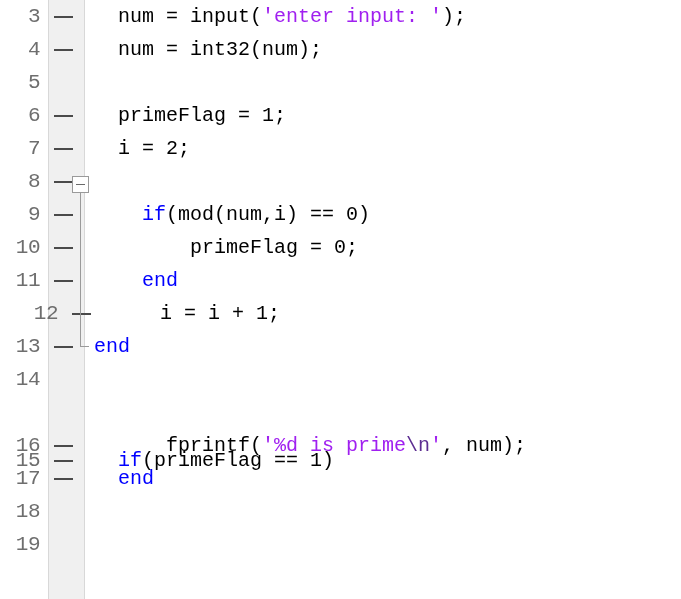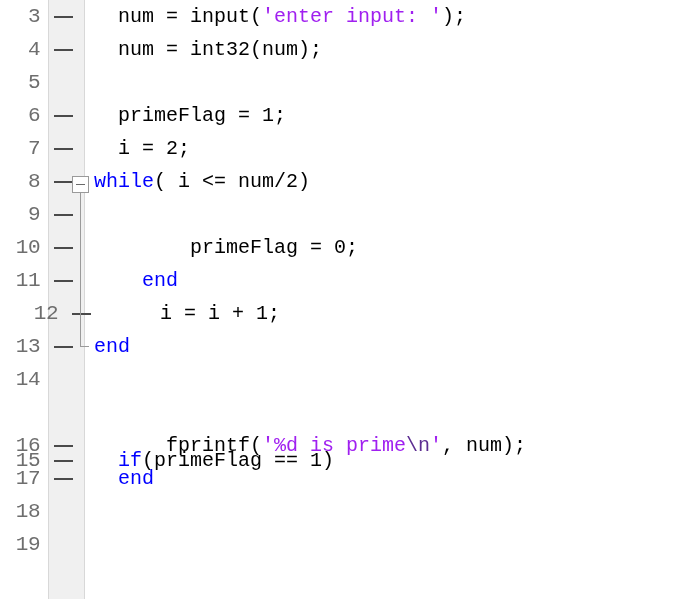--- a/index.html
+++ b/index.html
@@ -163,25 +163,25 @@
         <div class="code"><span class="pln">  primeFlag = 1;</span></div>
       </div>
       <div class="row" style="top: 132px;">
         <div class="lineno">7</div>
         <div class="bp-dash"></div>
         <div class="code"><span class="pln">  i = 2;</span></div>
       </div>
       <div class="row" style="top: 165px;">
         <div class="lineno">8</div>
         <div class="bp-dash"></div>
-        <div class="code"><span class="kw">while</span><span class="pln">( i &lt;= num/2)</span></div>
       </div>
       <div class="row" style="top: 198px;">
         <div class="lineno">9</div>
         <div class="bp-dash"></div>
+        <div class="code"><span class="pln">    </span><span class="kw">if</span><span class="pln">(mod(num,i) == 0)</span></div>
       </div>
       <div class="row" style="top: 231px;">
         <div class="lineno">10</div>
         <div class="bp-dash"></div>
         <div class="code"><span class="pln">        primeFlag = 0;</span></div>
       </div>
       <div class="row" style="top: 264px;">
         <div class="lineno">11</div>
         <div class="bp-dash"></div>
         <div class="code"><span class="pln">    </span><span class="kw">end</span></div>

